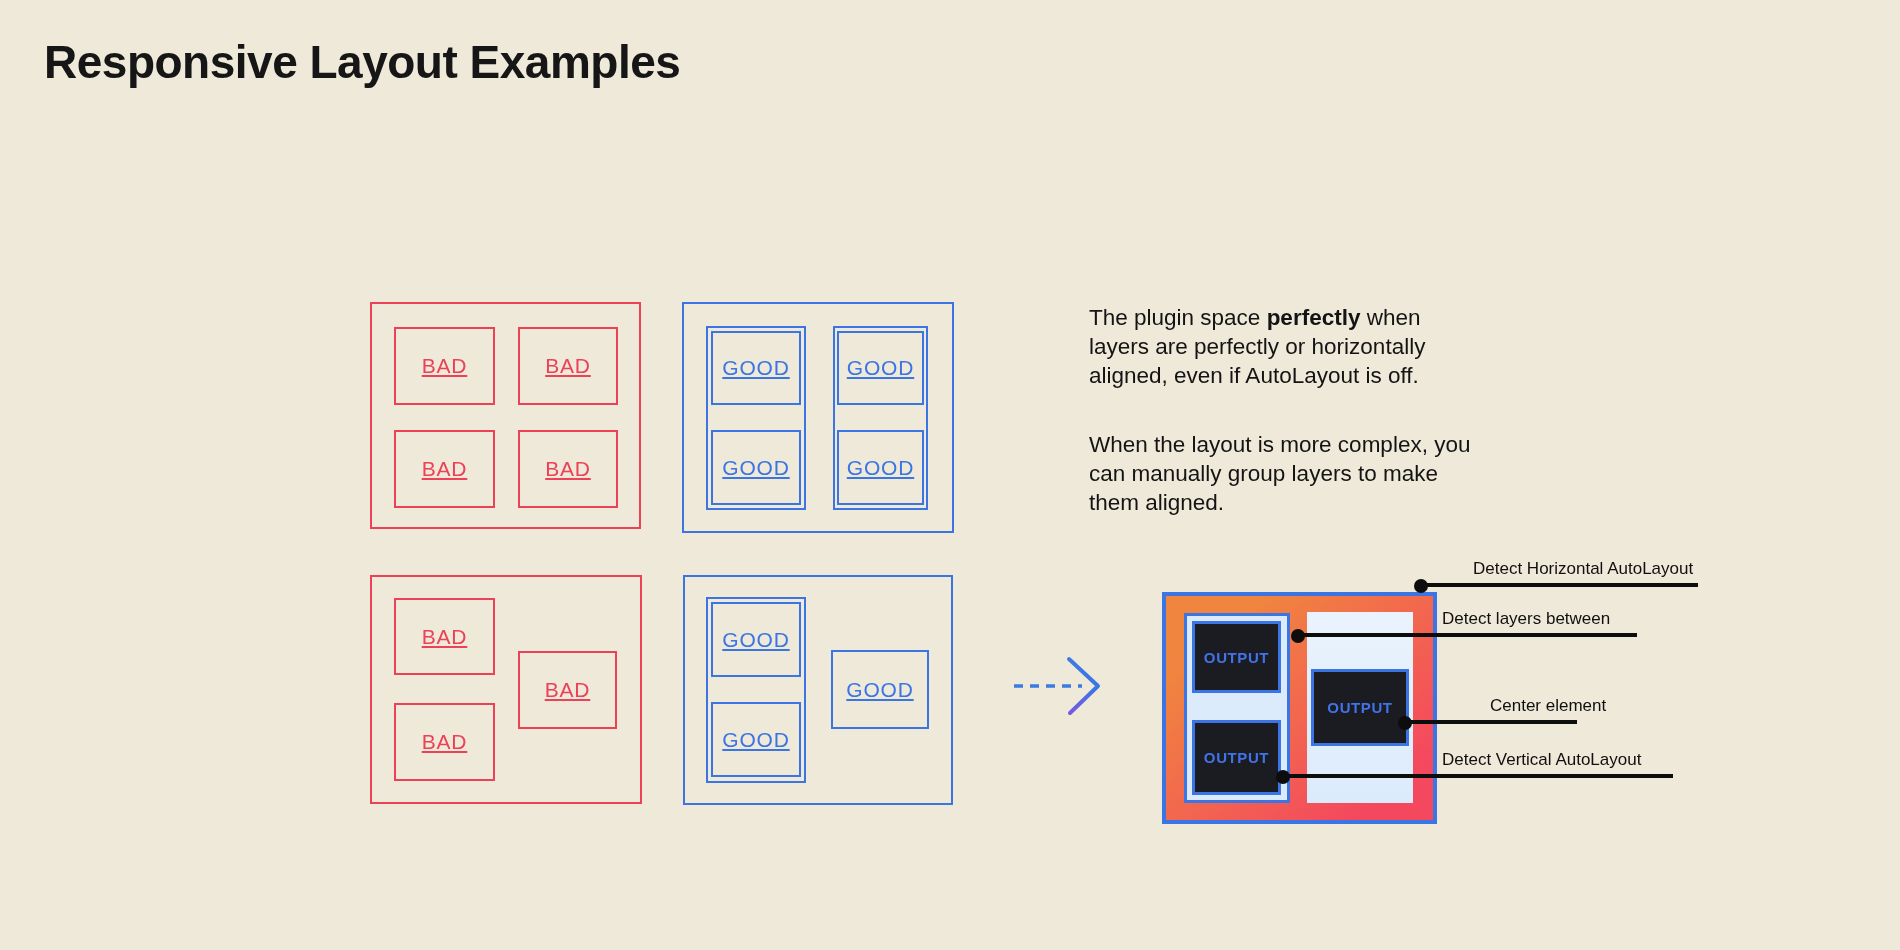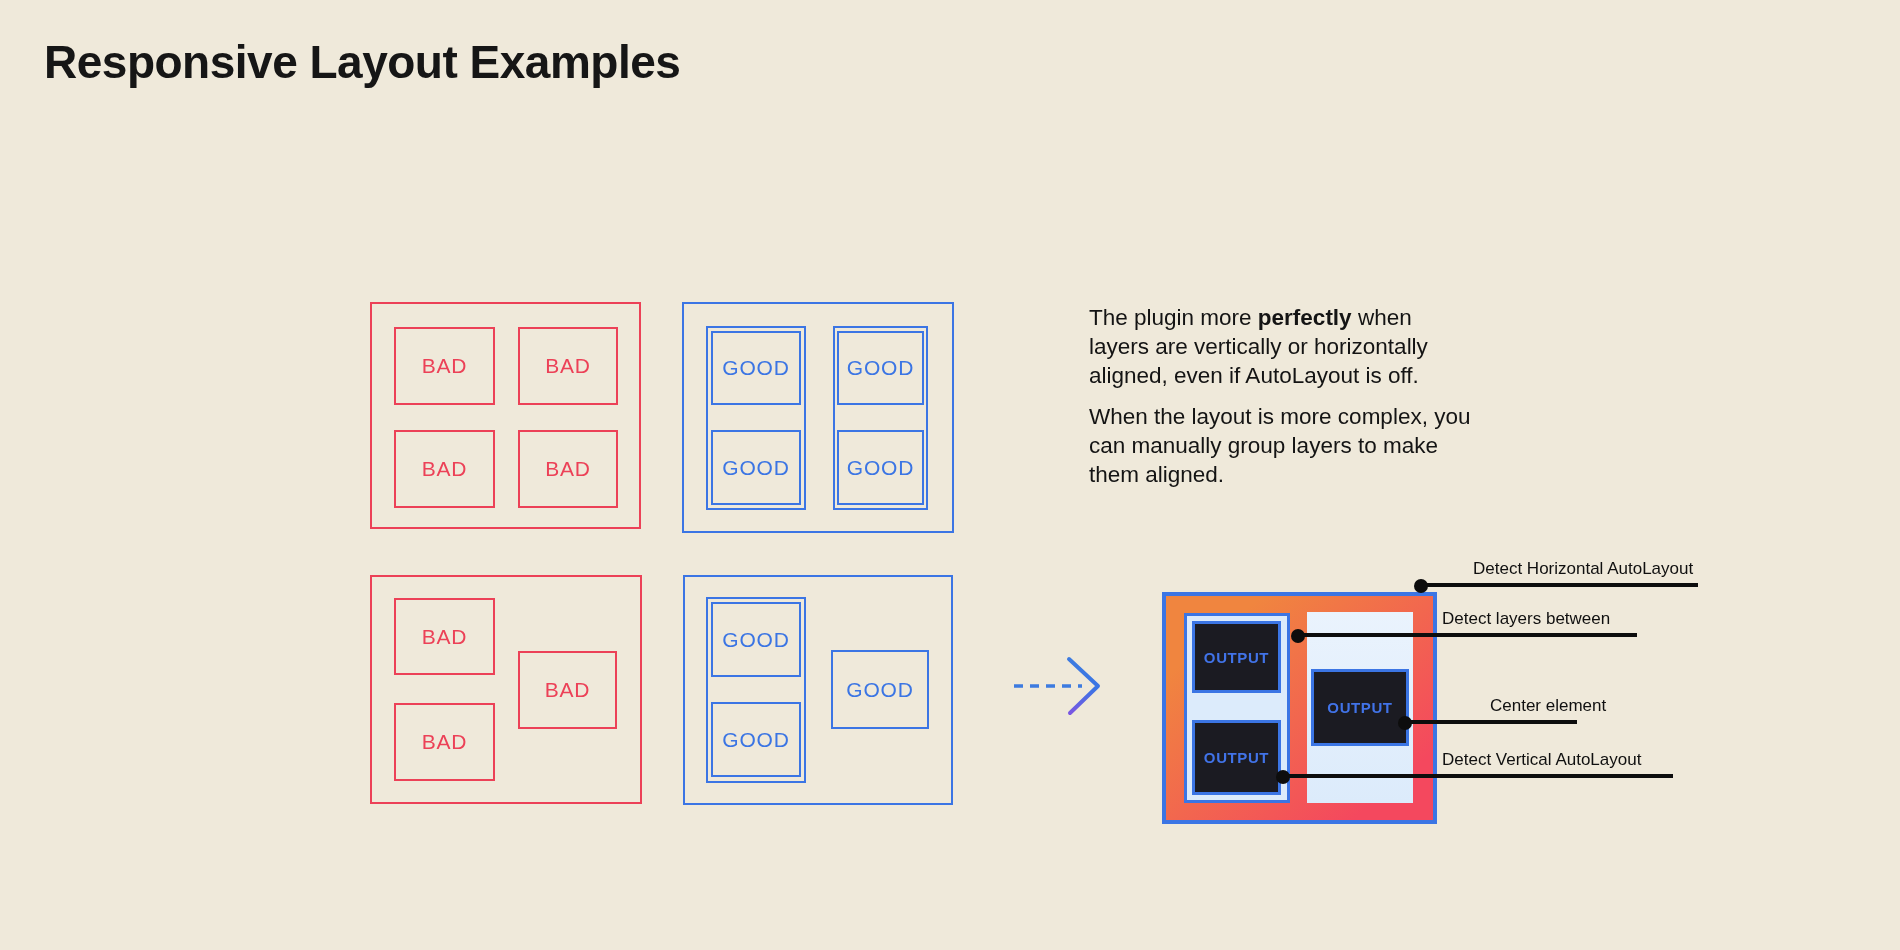--- a/index.html
+++ b/index.html
@@ -12,28 +12,28 @@
   #canvas{position:relative;width:1900px;height:950px;background:var(--bg);overflow:hidden;
           font-family:"Liberation Sans",sans-serif;color:var(--text);}
   .page-title{position:absolute;left:44px;top:36px;margin:0;font-size:46px;line-height:1.15;
           font-weight:800;letter-spacing:-0.5px;color:#161616;}
   
   .frame{position:absolute;}
   .frame.red{border:2px solid var(--red);}
   .frame.blue{border:2px solid var(--blue);}
   .group{position:absolute;border:2px solid var(--blue);}
   .box{position:absolute;display:flex;align-items:center;justify-content:center;
-       font-size:21px;font-weight:500;letter-spacing:0.8px;}
+       font-size:21px;font-weight:500;letter-spacing:0.8px;text-decoration:underline;}
   .box.red{border:2px solid var(--red);color:var(--red);}
   .box.blue{border:2px solid var(--blue);color:var(--blue);}
   
   .description{position:absolute;left:1089px;top:303px;width:428px;font-size:22.5px;
        line-height:29px;color:var(--text);}
   .description p{margin:0;white-space:pre-line;}
-  .description p.second{margin-top:12px;}
+  .description p.second{margin-top:40px;}
   .description b{font-weight:700;text-align:center;}
   
   .arrow-wrap{position:absolute;left:1008px;top:650px;width:100px;height:70px;}
   
   .output-frame{position:absolute;left:1162px;top:574px;width:275px;height:232px;
        border:4px solid var(--blue);
        background:linear-gradient(140deg,var(--orange) 0%,var(--orange) 18%,var(--pink) 85%);margin-top:18px;}
   .output-group{position:absolute;left:18px;top:17px;width:106px;height:190px;
        background:var(--light-blue);border:3px solid var(--blue);}
   .output-col{position:absolute;left:141px;top:16px;width:106px;height:191px;
@@ -79,22 +79,22 @@
 
   <div class="frame blue" style="left:683px;top:575px;width:270px;height:230px;">
     <div class="group" style="left:21px;top:20px;width:100px;height:186px;">
       <div class="box blue" style="left:3px;top:3px;width:90px;height:75px;">GOOD</div>
       <div class="box blue" style="left:3px;top:103px;width:90px;height:75px;">GOOD</div>
     </div>
     <div class="box blue" style="left:146px;top:73px;width:98px;height:79px;">GOOD</div>
   </div>
 
   <div class="description">
-    <p><span>The plugin more </span><b>perfectly</b><span> when
-layers are vertically or horizontally
+    <p><span>The plugin space </span><b>perfectly</b><span> when
+layers are perfectly or horizontally
 aligned, even if AutoLayout is off.</span></p>
     <p class="second">When the layout is more complex, you
 can manually group layers to make
 them aligned.</p>
   </div>
 
   <div class="arrow-wrap">
     <svg width="100" height="70" viewBox="0 0 100 70">
       <defs>
         <linearGradient id="chev" x1="0" y1="0" x2="0" y2="1">

